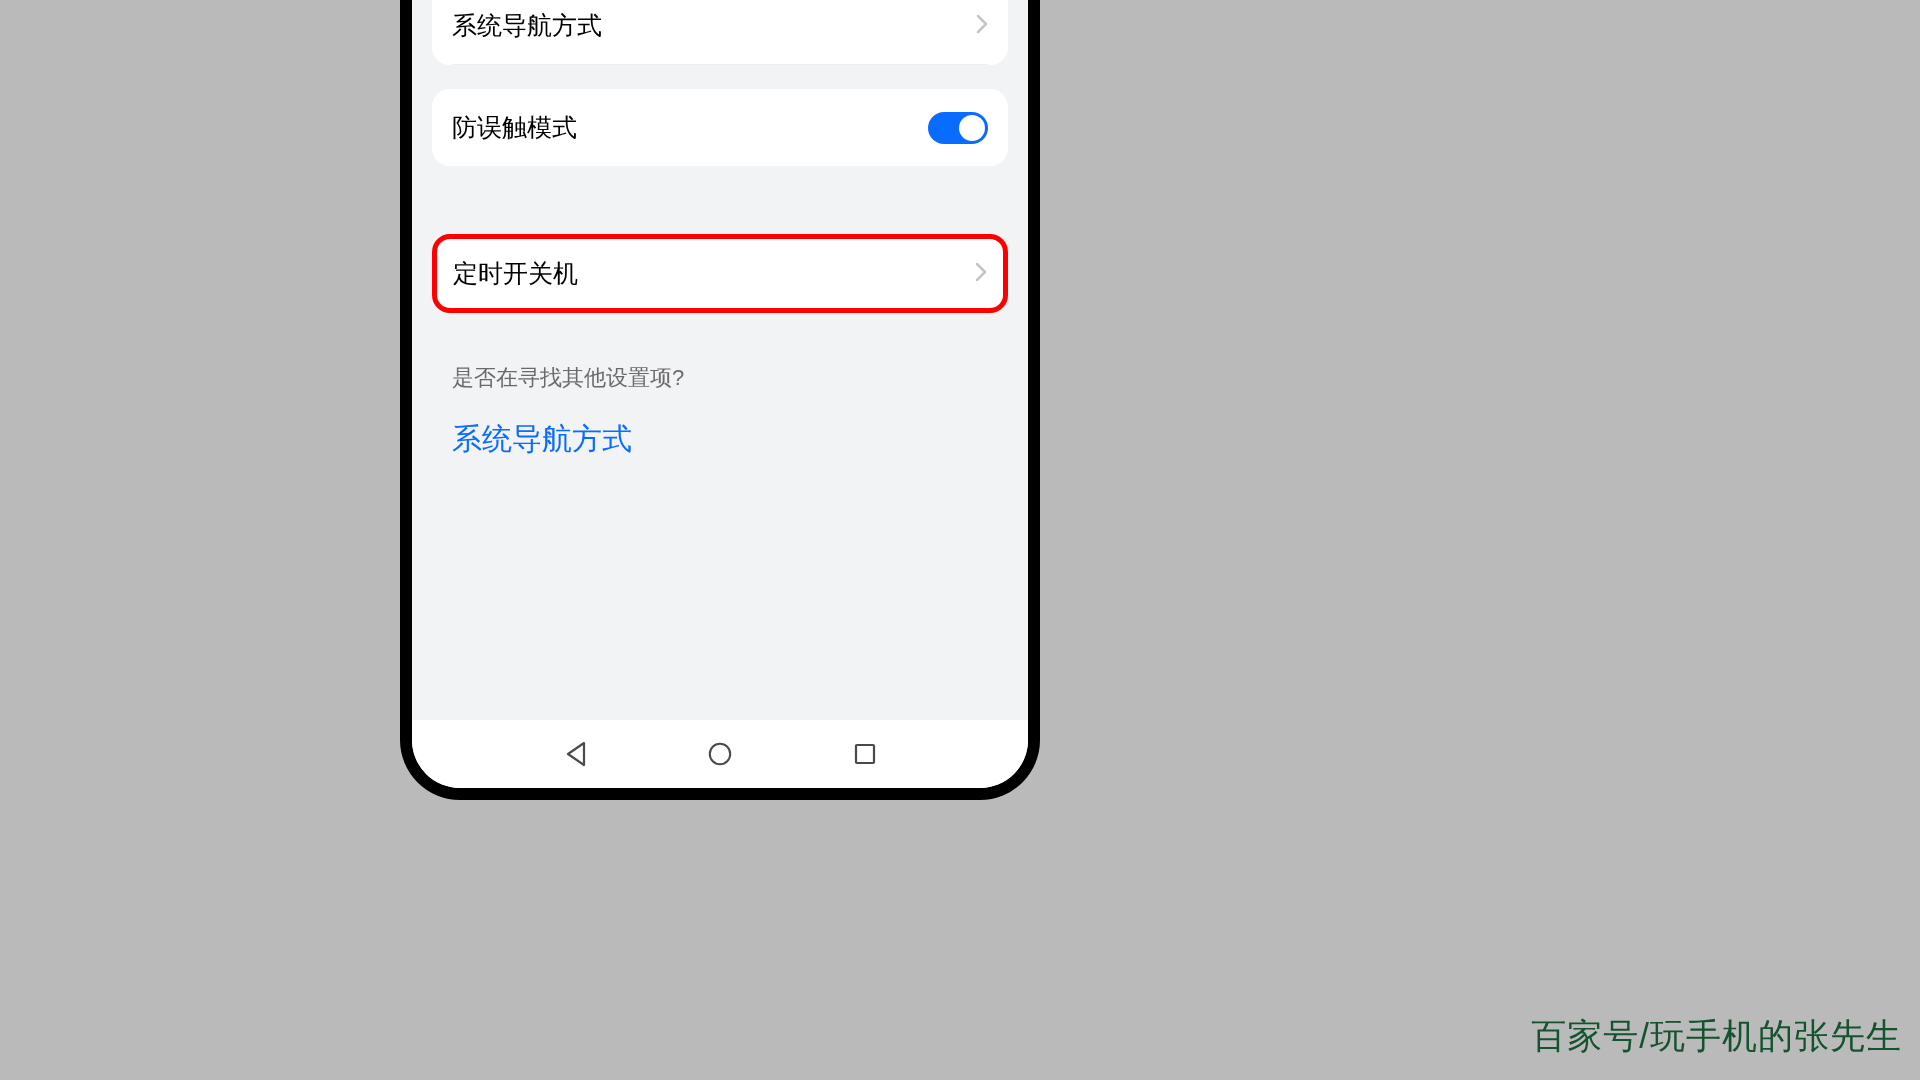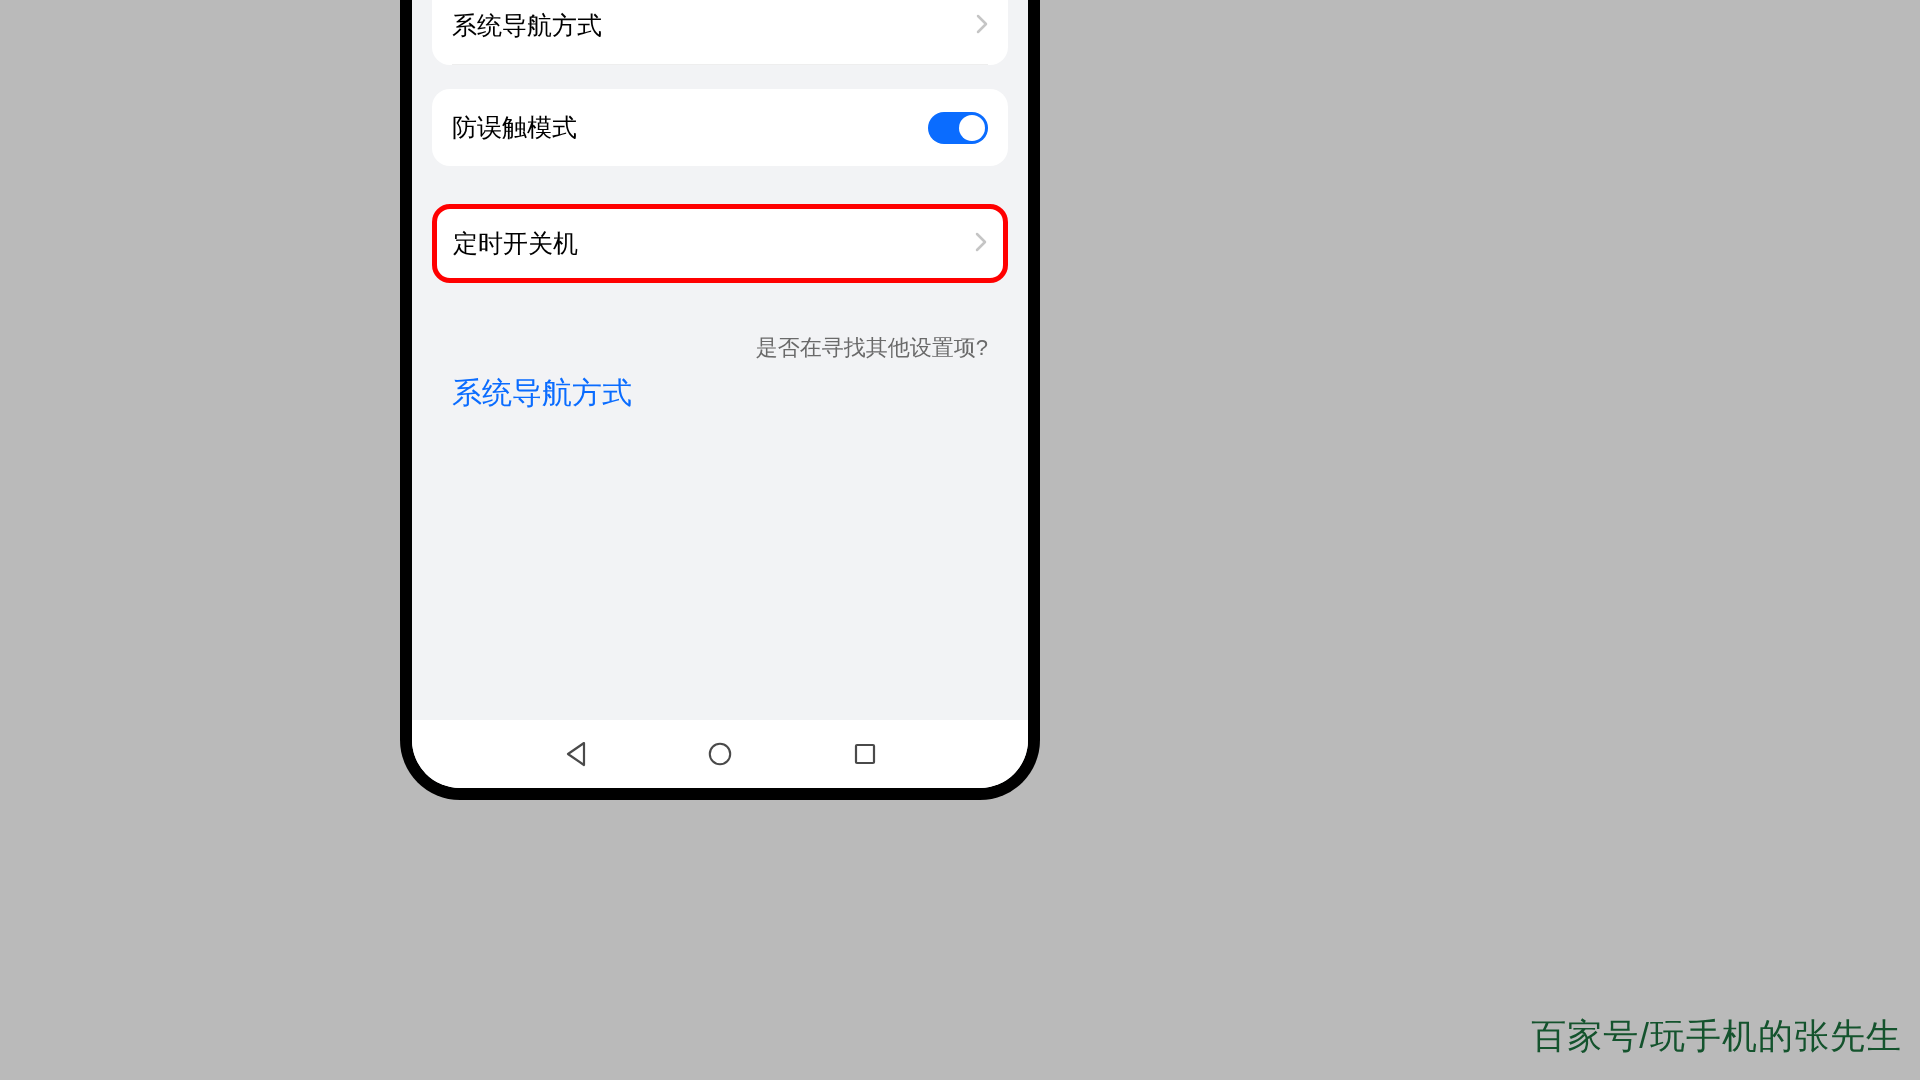--- a/index.html
+++ b/index.html
@@ -87,37 +87,36 @@
       border-radius: 50%;
     }
     .helper-text {
       font-size: 21px;
       color: #7a7a7a;
       padding: 16px 20px 0 20px;
     }
     .highlighted-card {
       background: #fff;
       border-radius: 18px;
-      margin-top: 38px;
+      margin-top: 68px;
       position: relative;
       border: 5px solid #ff0000;
     }
     .highlighted-card .list-item {
       padding: 18px 16px;
     }
     .footer-card {
       background: #f2f3f5;
       margin-top: 30px;
       padding: 20px;
     }
     .footer-question {
       font-size: 22px;
       color: #6a6a6a;
-      margin-bottom: 10px;
-      text-align: right;
+      margin-bottom: 26px;
     }
     .footer-link {
       font-size: 30px;
       color: #0a6cff;
       cursor: pointer;
     }
     .nav-bar {
       position: absolute;
       bottom: 0;
       left: 0;

